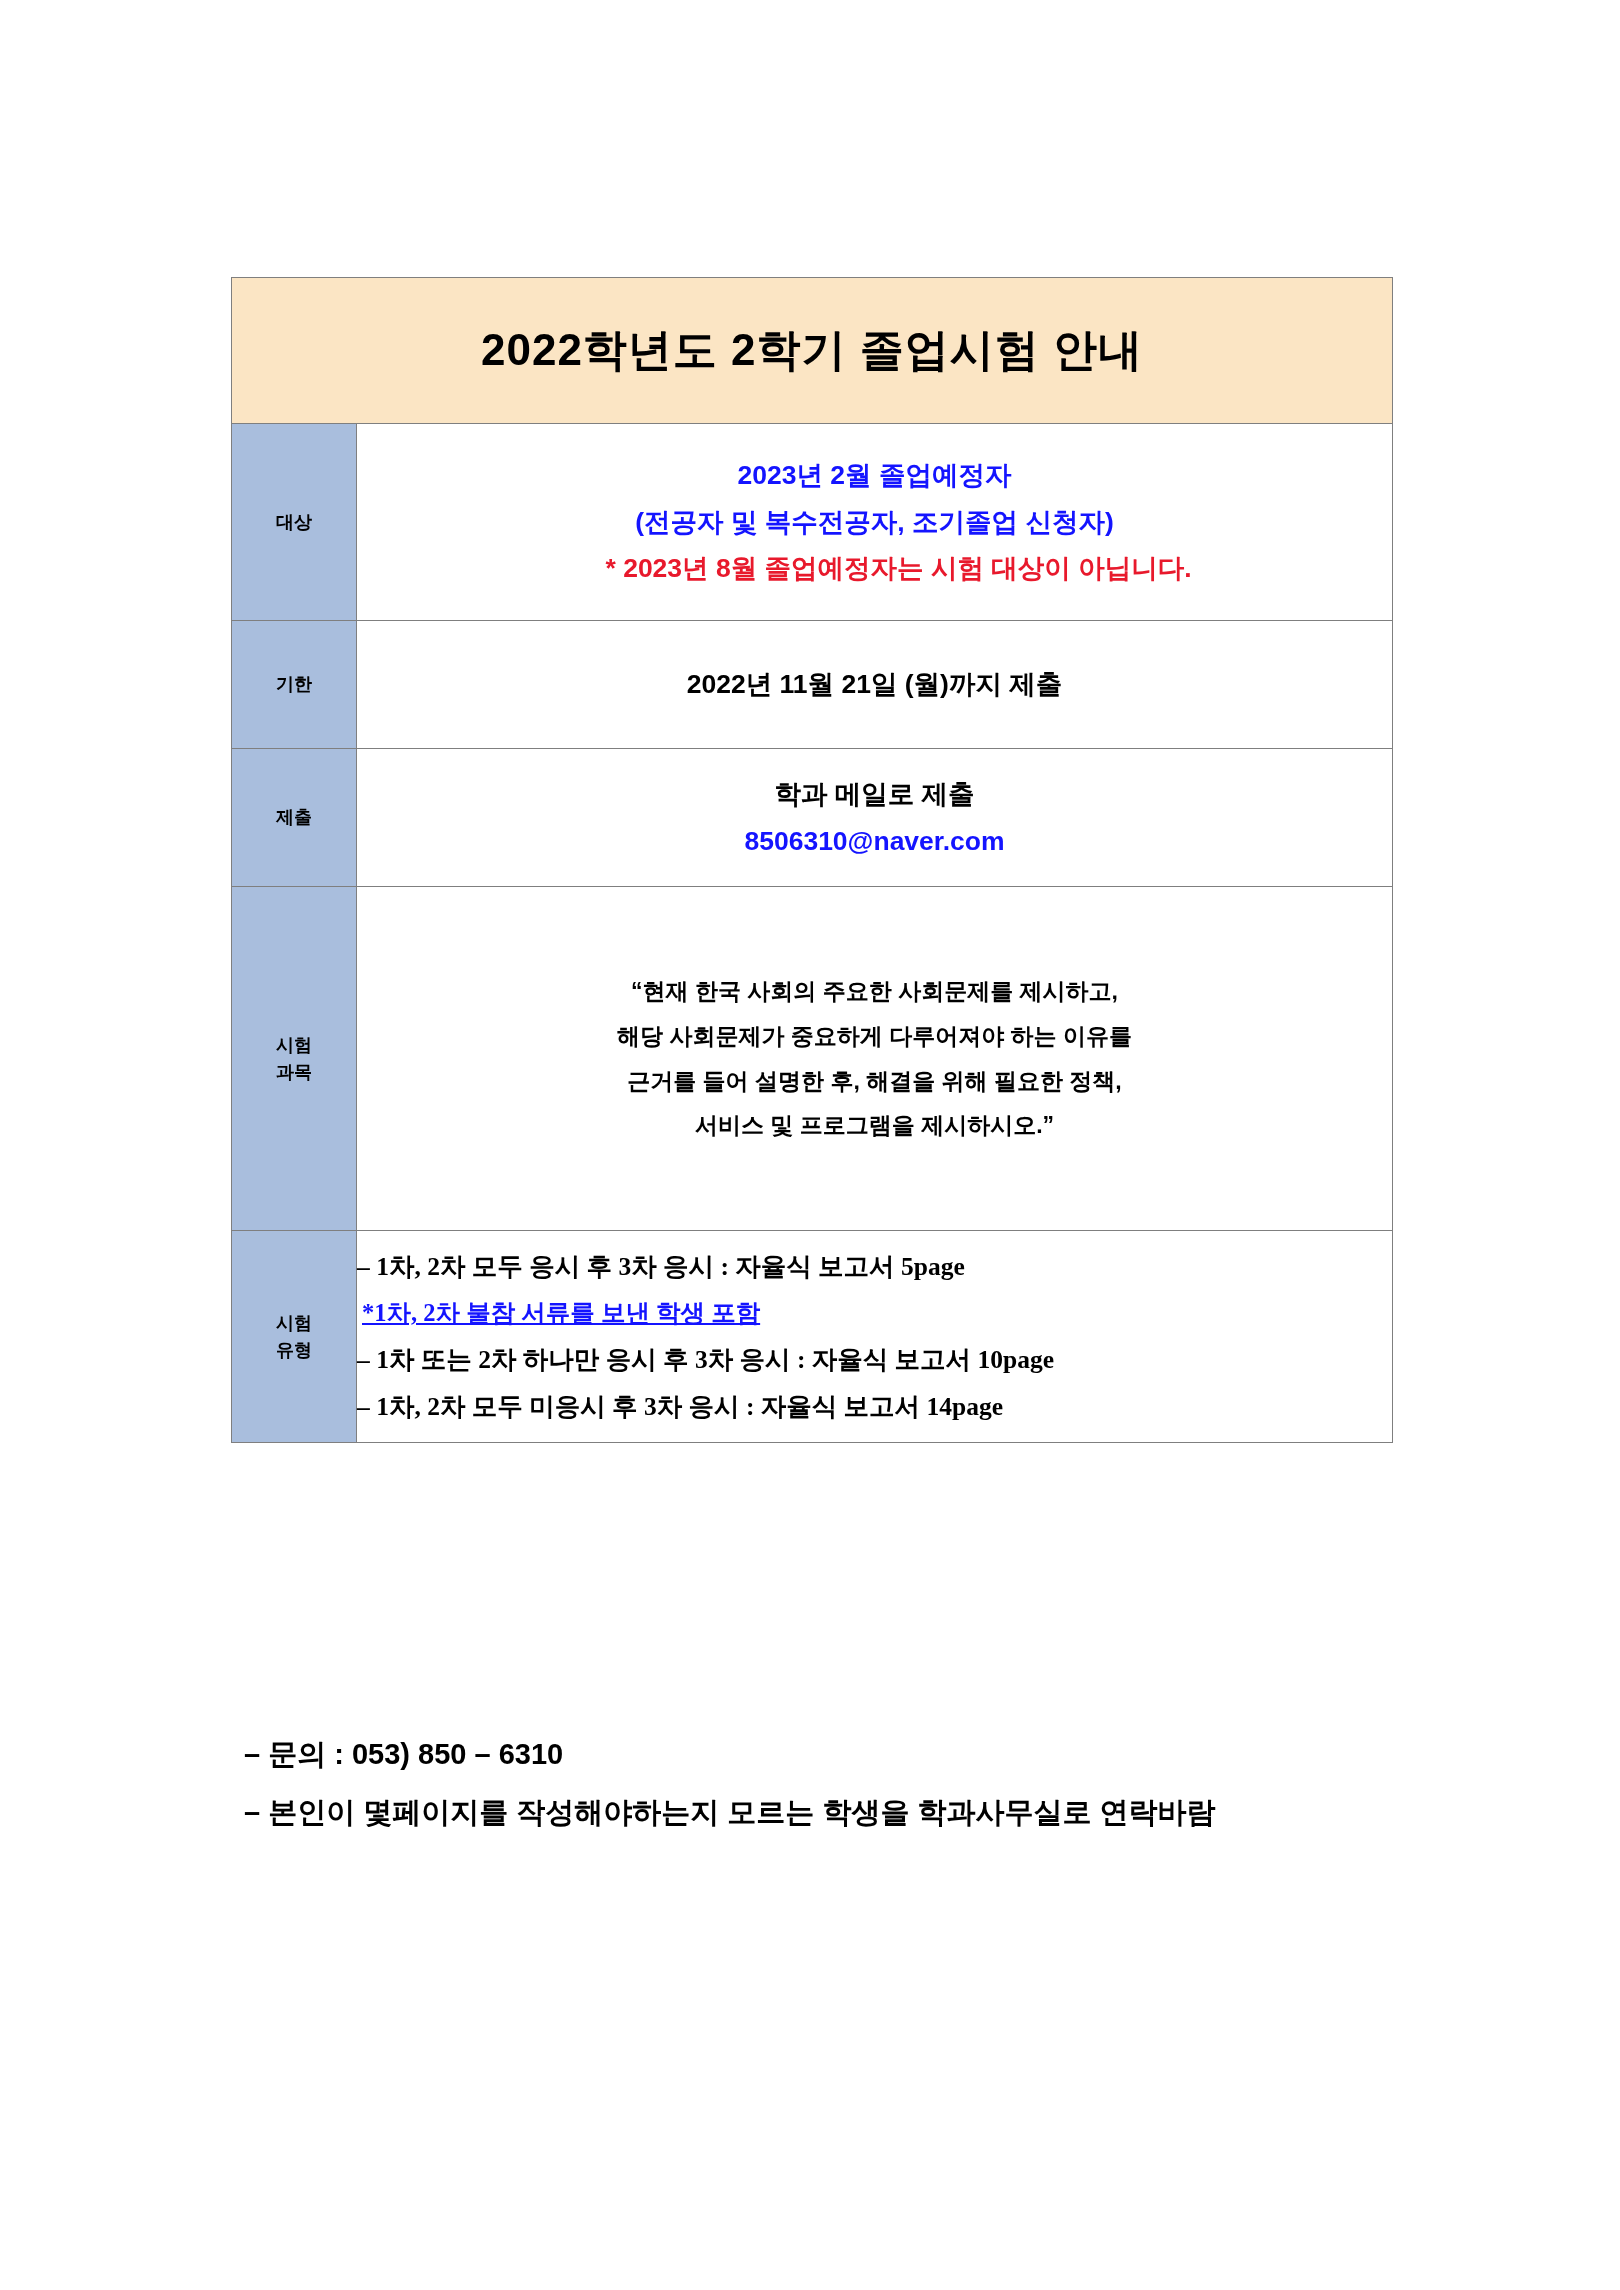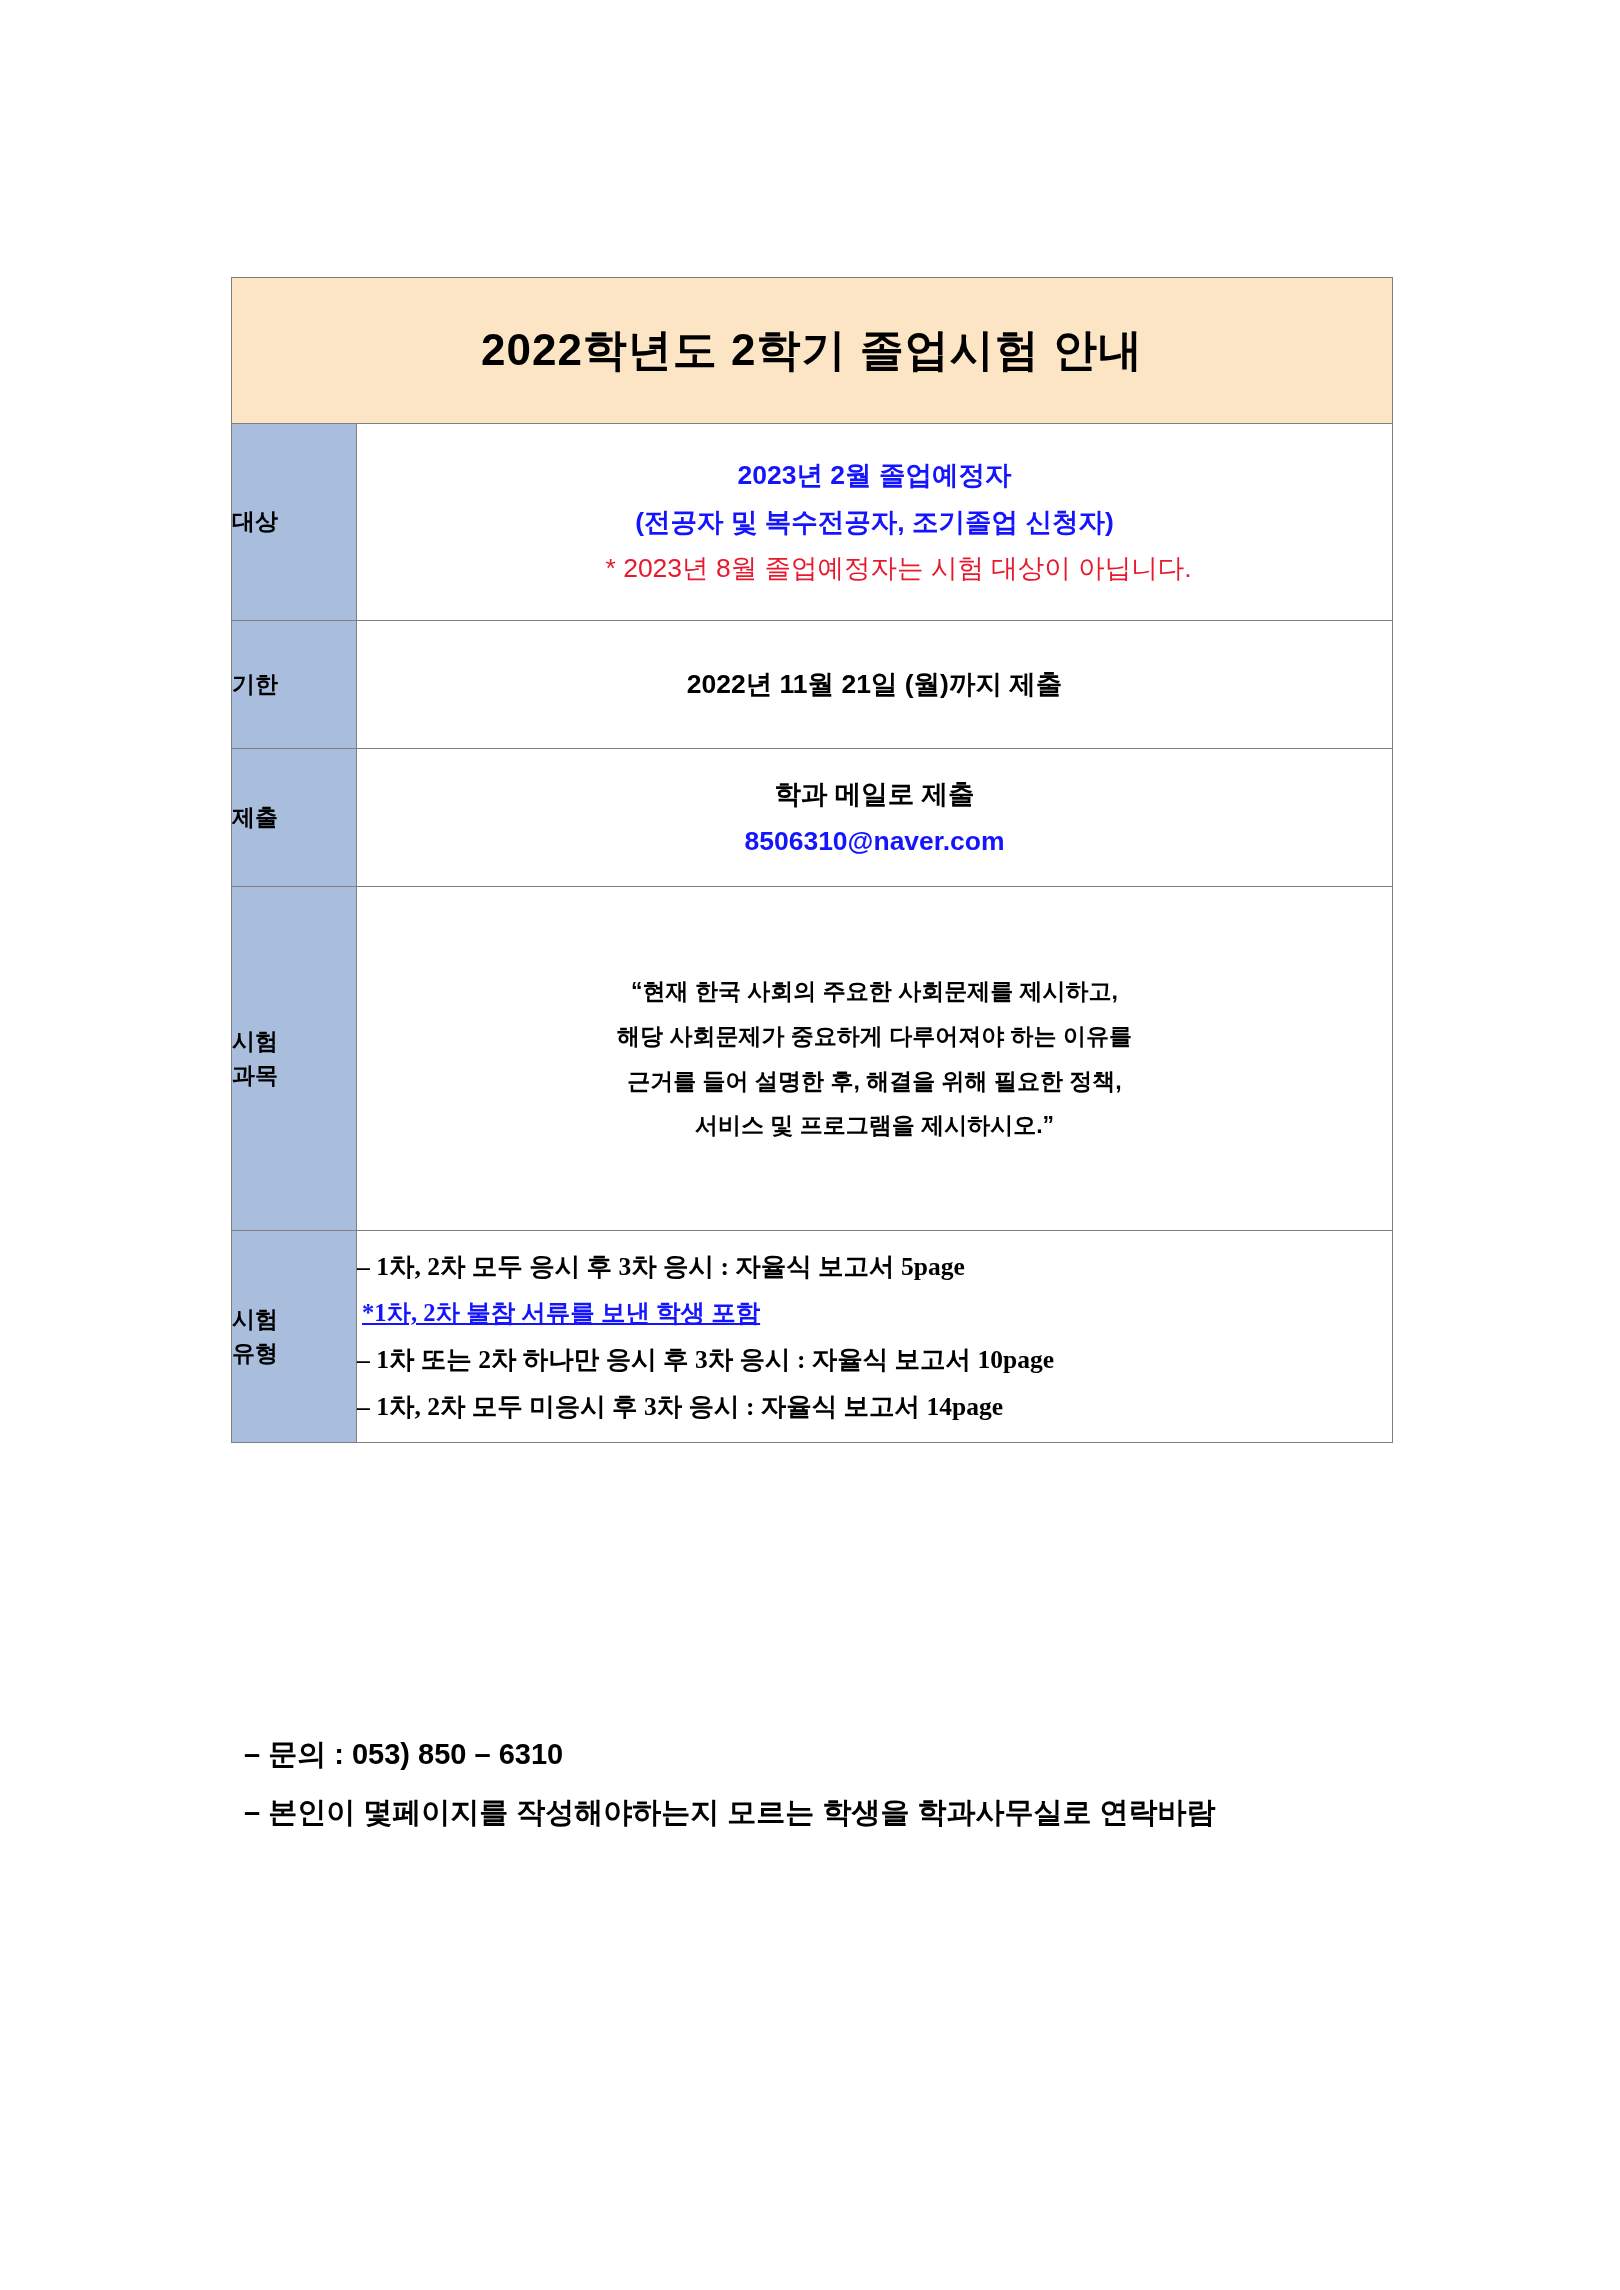--- a/index.html
+++ b/index.html
@@ -38,39 +38,39 @@
     background: #fbe5c4;
     text-align: center;
     height: 145px;
     font-size: 44px;
     font-weight: bold;
     letter-spacing: 1px;
   }
   .label-cell {
     background: #a9bedd;
     width: 125px;
-    text-align: left;
-    font-size: 23px;
+    text-align: center;
+    font-size: 18px;
     font-weight: bold;
     line-height: 1.45;
   }
   .content-cell {
     text-align: center;
     font-size: 26.5px;
     line-height: 1.75;
     padding: 17.6px 23.5px;
     margin-left: 44px;
   }
   .blue {
     color: #1414ff;
     font-weight: bold;
   }
   .red {
     color: #e8192c;
-    font-weight: normal;
+    font-weight: bold;
     padding-left: 48px;
   }
   .black-bold {
     color: #000000;
     font-weight: bold;
   }
   .row-target td { height: 196px; }
   .row-deadline td { height: 127px; }
   .row-submit td { height: 137px; }
   .row-subject td { height: 343px; }

